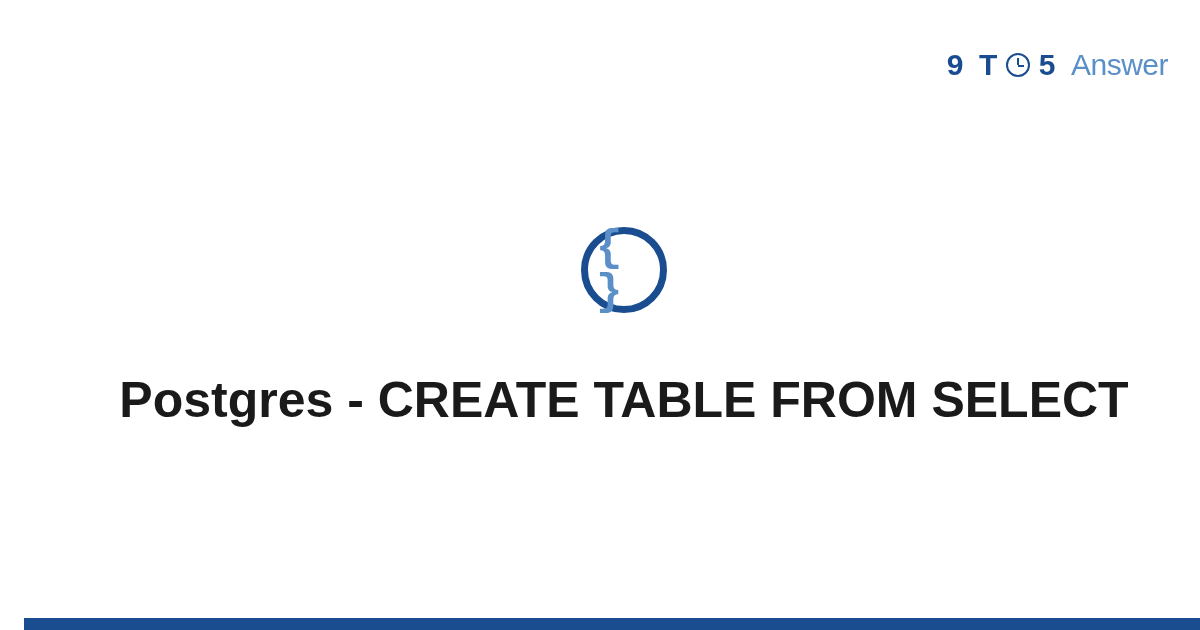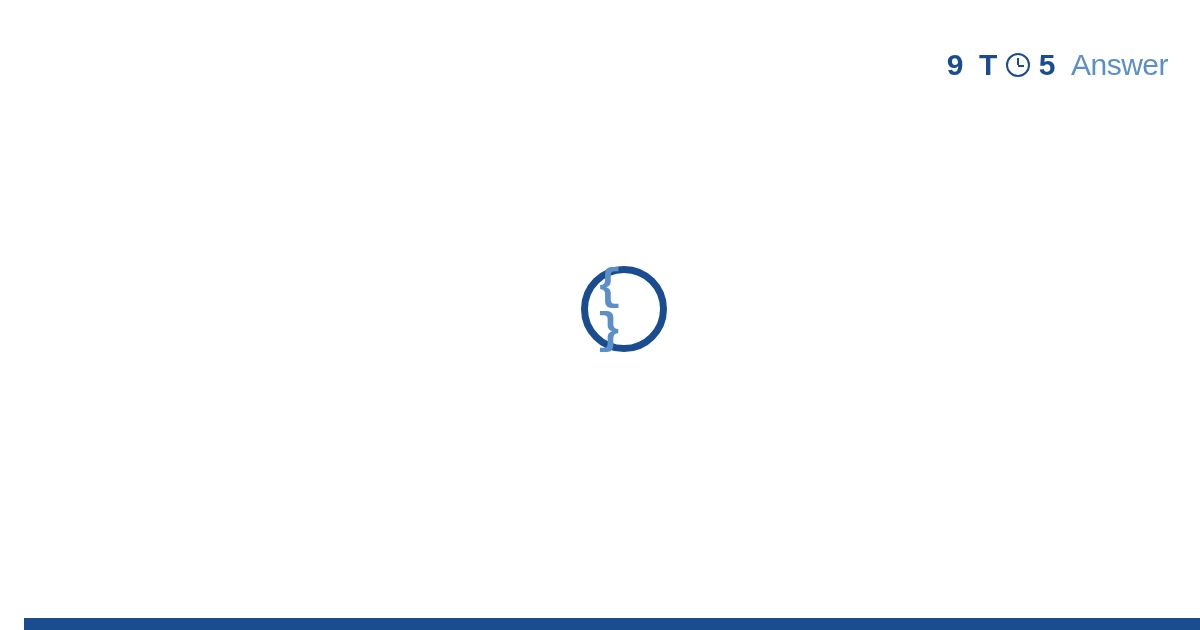--- a/index.html
+++ b/index.html
@@ -121,15 +121,16 @@
 <body>
 
 <div class="logo">
   <span class="nine">9</span><span class="t">T</span><span class="clock"></span><span class="five">5</span><span class="answer">Answer</span>
 </div>
 
 <div class="content">
   <div class="icon-circle">
     <span class="icon-braces">{ }</span>
   </div>
+  <h1 class="title">Postgres - CREATE TABLE FROM SELECT</h1>
 </div>
 
 <div class="footer-bar"></div>
 
 </body></html>

